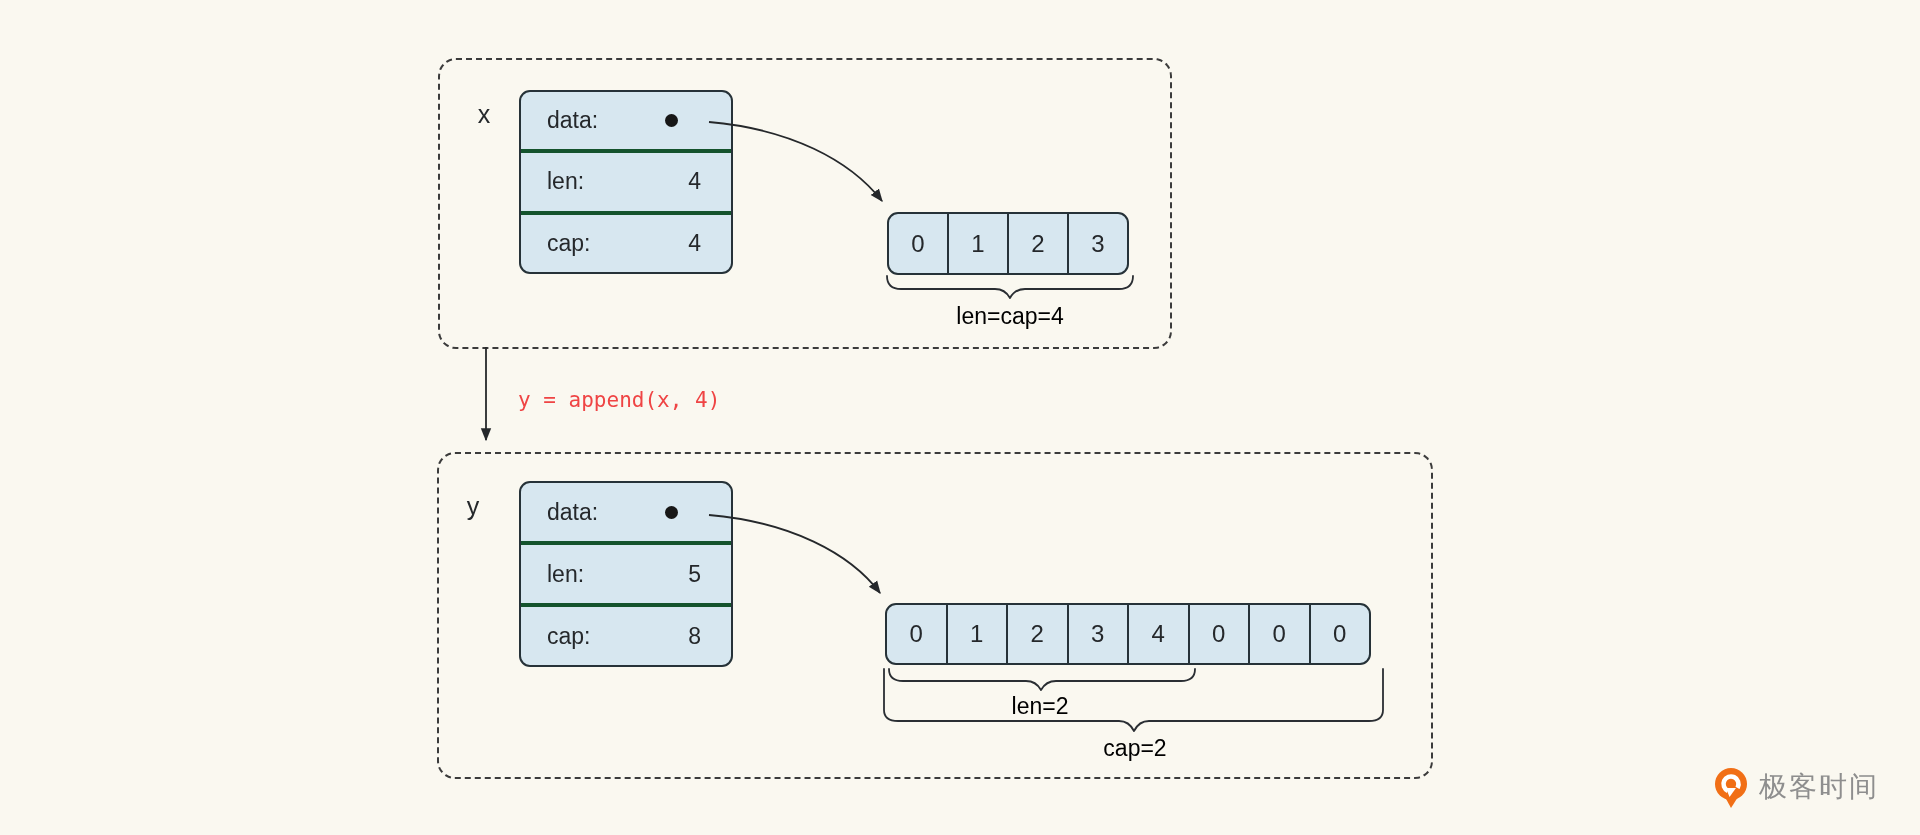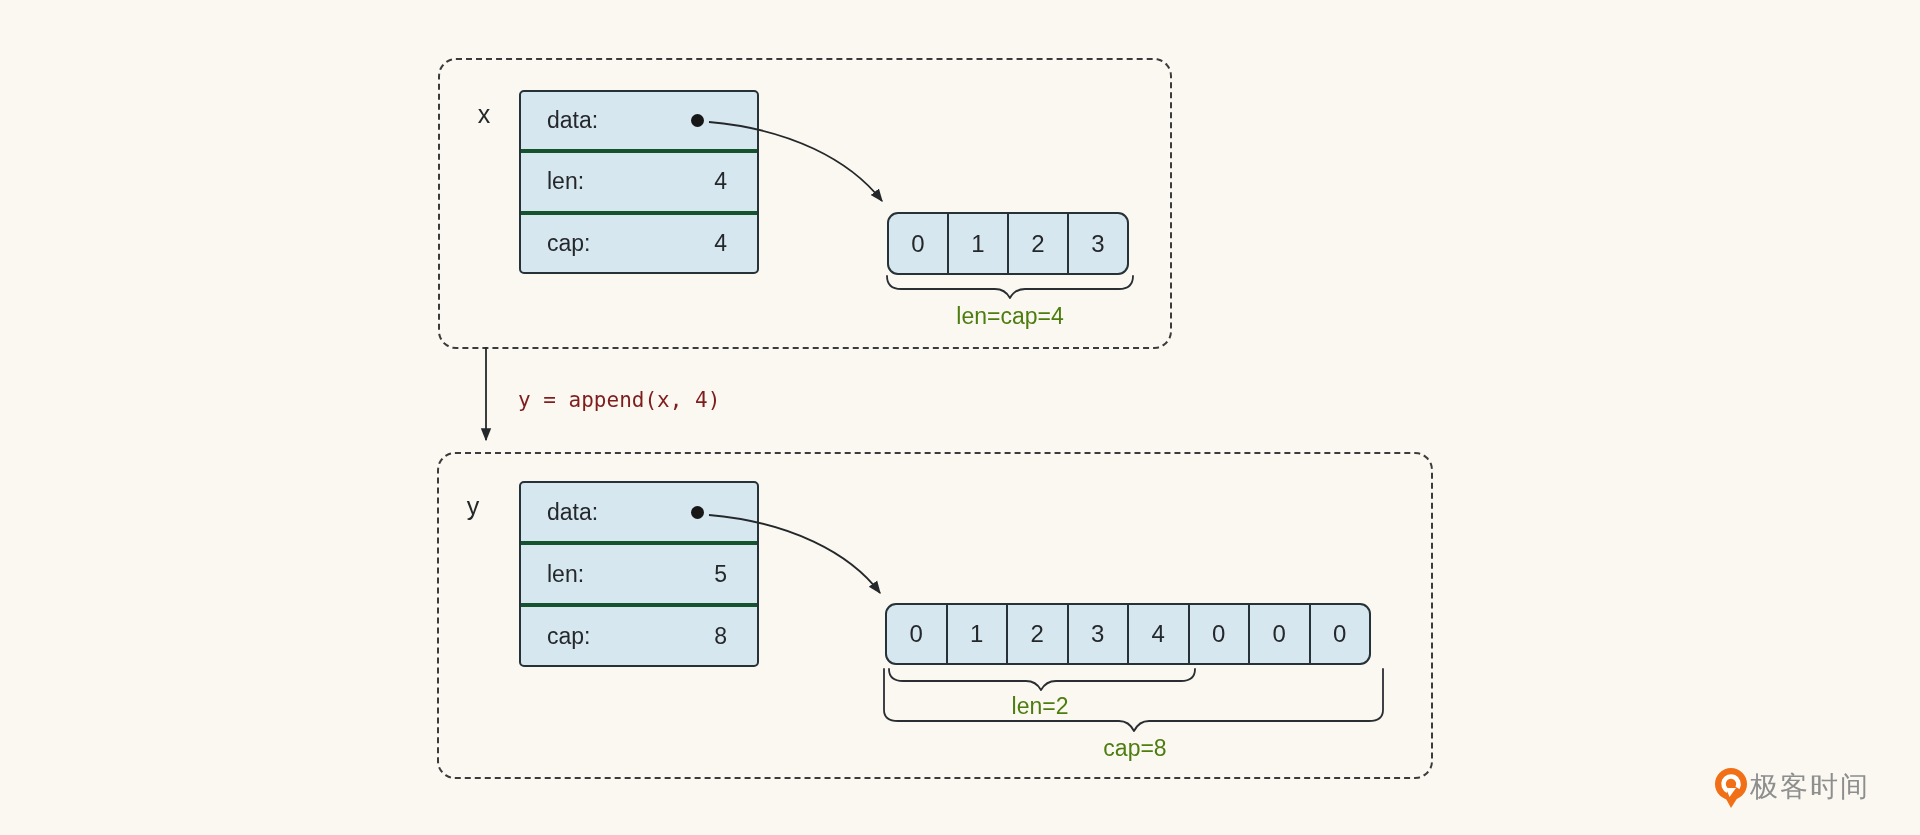--- a/index.html
+++ b/index.html
@@ -21,24 +21,24 @@
   }
   .var-label{
     position:absolute;
     transform:translate(-50%,-50%);
     font-size:25px;
     color:#25282B;
     line-height:1;
   }
   .struct{
     position:absolute;
-    width:240px;
+    width:214px;
     background:#D7E7F0;
     border:2px solid #263238;
-    border-radius:5px;
+    border-radius:11px;
     display:flex;
     flex-direction:column;
     box-sizing:border-box;
   }
   .srow{
     flex:1;
     display:flex;
     align-items:center;
     justify-content:space-between;
     padding:0 30px 0 26px;
@@ -70,41 +70,42 @@
     justify-content:center;
     font-size:24px;
     color:#25282B;
   }
   .cell:first-child{margin-left:0;border-radius:11px 0 0 11px;}
   .cell:last-child{border-radius:0 11px 11px 0;}
   .brace-label{
     position:absolute;
     transform:translate(-50%,-50%);
     font-size:23px;
-    color:#4d7c0f;
+    color:#000000;
     white-space:nowrap;
     line-height:1;
   }
   .code-text{
     position:absolute;
     font-family:"DejaVu Sans Mono","Liberation Mono",monospace;
     font-size:21px;
-    color:#7f1d1d;
+    color:#ef4444;
     white-space:nowrap;
   }
   .overlay{
     position:absolute;
     left:0;top:0;
     pointer-events:none;
   }
   .logo{
     position:absolute;
     left:1712px;top:764px;
     display:flex;
     align-items:center;
+    gap:9px;
   }
   .logo-text{
     font-size:28px;
     color:#8E8E8E;
     letter-spacing:2px;
     line-height:1;
     font-weight:500;
   }
 </style>
 </head>
@@ -166,21 +167,21 @@
     <div class="cell" style="width:62.5px;">1</div>
     <div class="cell" style="width:62.5px;">2</div>
     <div class="cell" style="width:62.5px;">3</div>
     <div class="cell" style="width:62.5px;">4</div>
     <div class="cell" style="width:62.5px;">0</div>
     <div class="cell" style="width:62.5px;">0</div>
     <div class="cell" style="width:62.5px;">0</div>
   </div>
 
   <div class="brace-label" style="left:1040px;top:706px;">len=2</div>
-  <div class="brace-label" style="left:1135px;top:748px;">cap=8</div>
+  <div class="brace-label" style="left:1135px;top:748px;">cap=2</div>
 
   <svg class="overlay" width="1920" height="835" viewBox="0 0 1920 835">
     <defs>
       <marker id="ah" viewBox="0 0 10 10" refX="9" refY="5" markerWidth="13" markerHeight="13" markerUnits="userSpaceOnUse" orient="auto">
         <path d="M0,1 L10,5 L0,9 Z" fill="#25282B"></path>
       </marker>
     </defs>
 
     <path d="M 709,122 C 790,129 850,160 882,201" fill="none" stroke="#25282B" stroke-width="1.8" marker-end="url(#ah)"></path>
 

